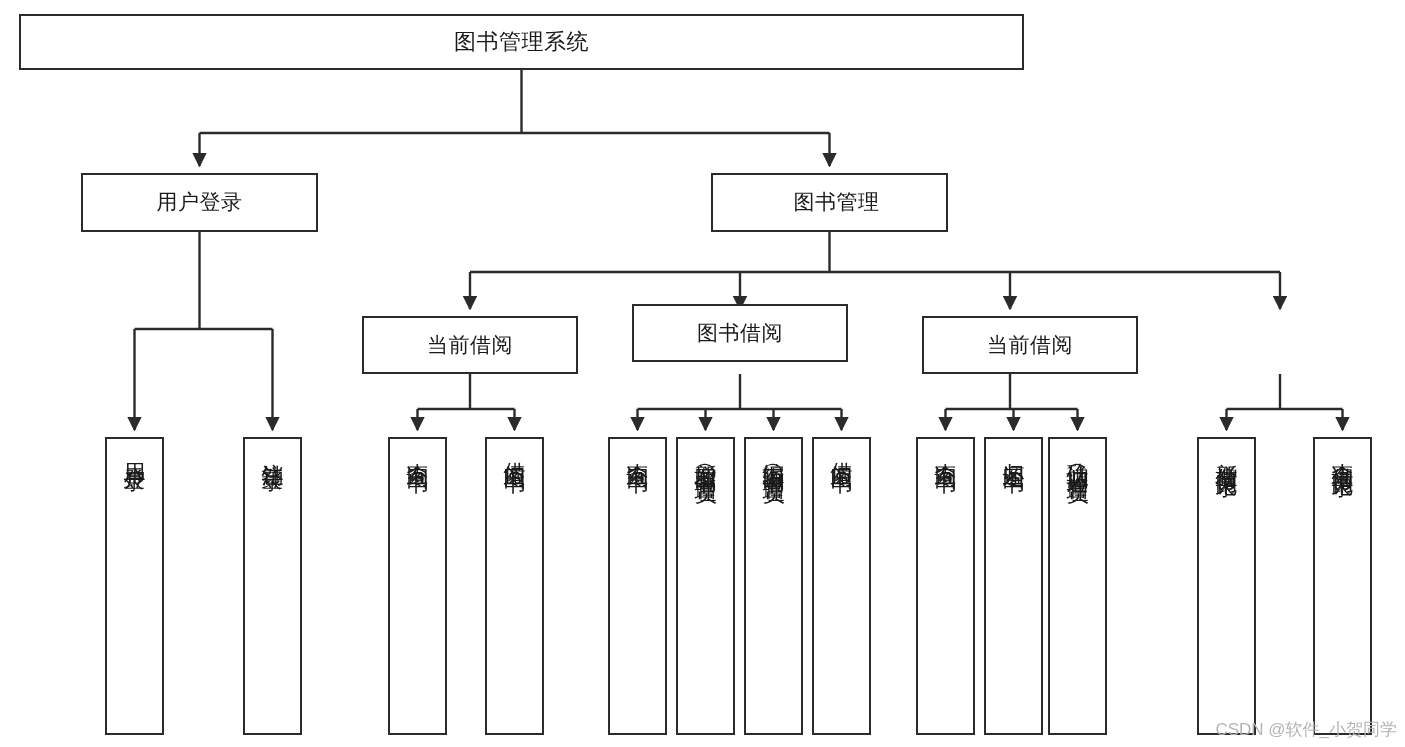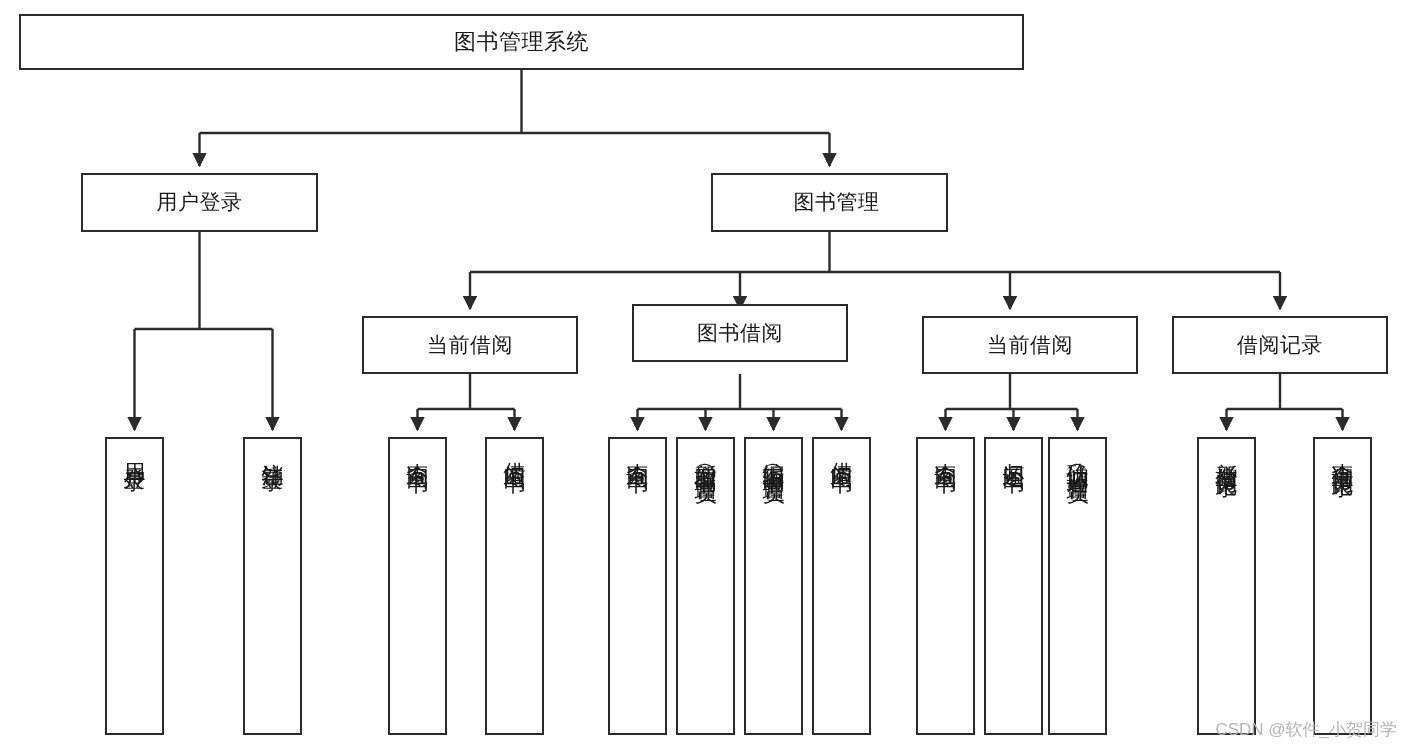--- a/index.html
+++ b/index.html
@@ -145,23 +145,20 @@
 
   <div class="node h" style="left:362px;top:316px;width:216px;height:58px;">
     <span class="label">当前借阅</span>
   </div>
   <div class="node h" style="left:632px;top:304px;width:216px;height:58px;">
     <span class="label">图书借阅</span>
   </div>
   <div class="node h" style="left:902px;top:316px;width:216px;height:58px;margin-left:20px;">
     <span class="label">当前借阅</span>
   </div>
-  <div class="node h" style="left:1172px;top:316px;width:216px;height:58px;">
-    <span class="label">借阅记录</span>
-  </div>
 
   <div class="node v" style="left:105px;top:437px;width:59px;height:298px;">
     <span class="label">用户登录</span>
   </div>
   <div class="node v" style="left:243px;top:437px;width:59px;height:298px;">
     <span class="label">注销登录</span>
   </div>
 
   <div class="node v" style="left:388px;top:437px;width:59px;height:298px;">
     <span class="label">查询图书</span>

